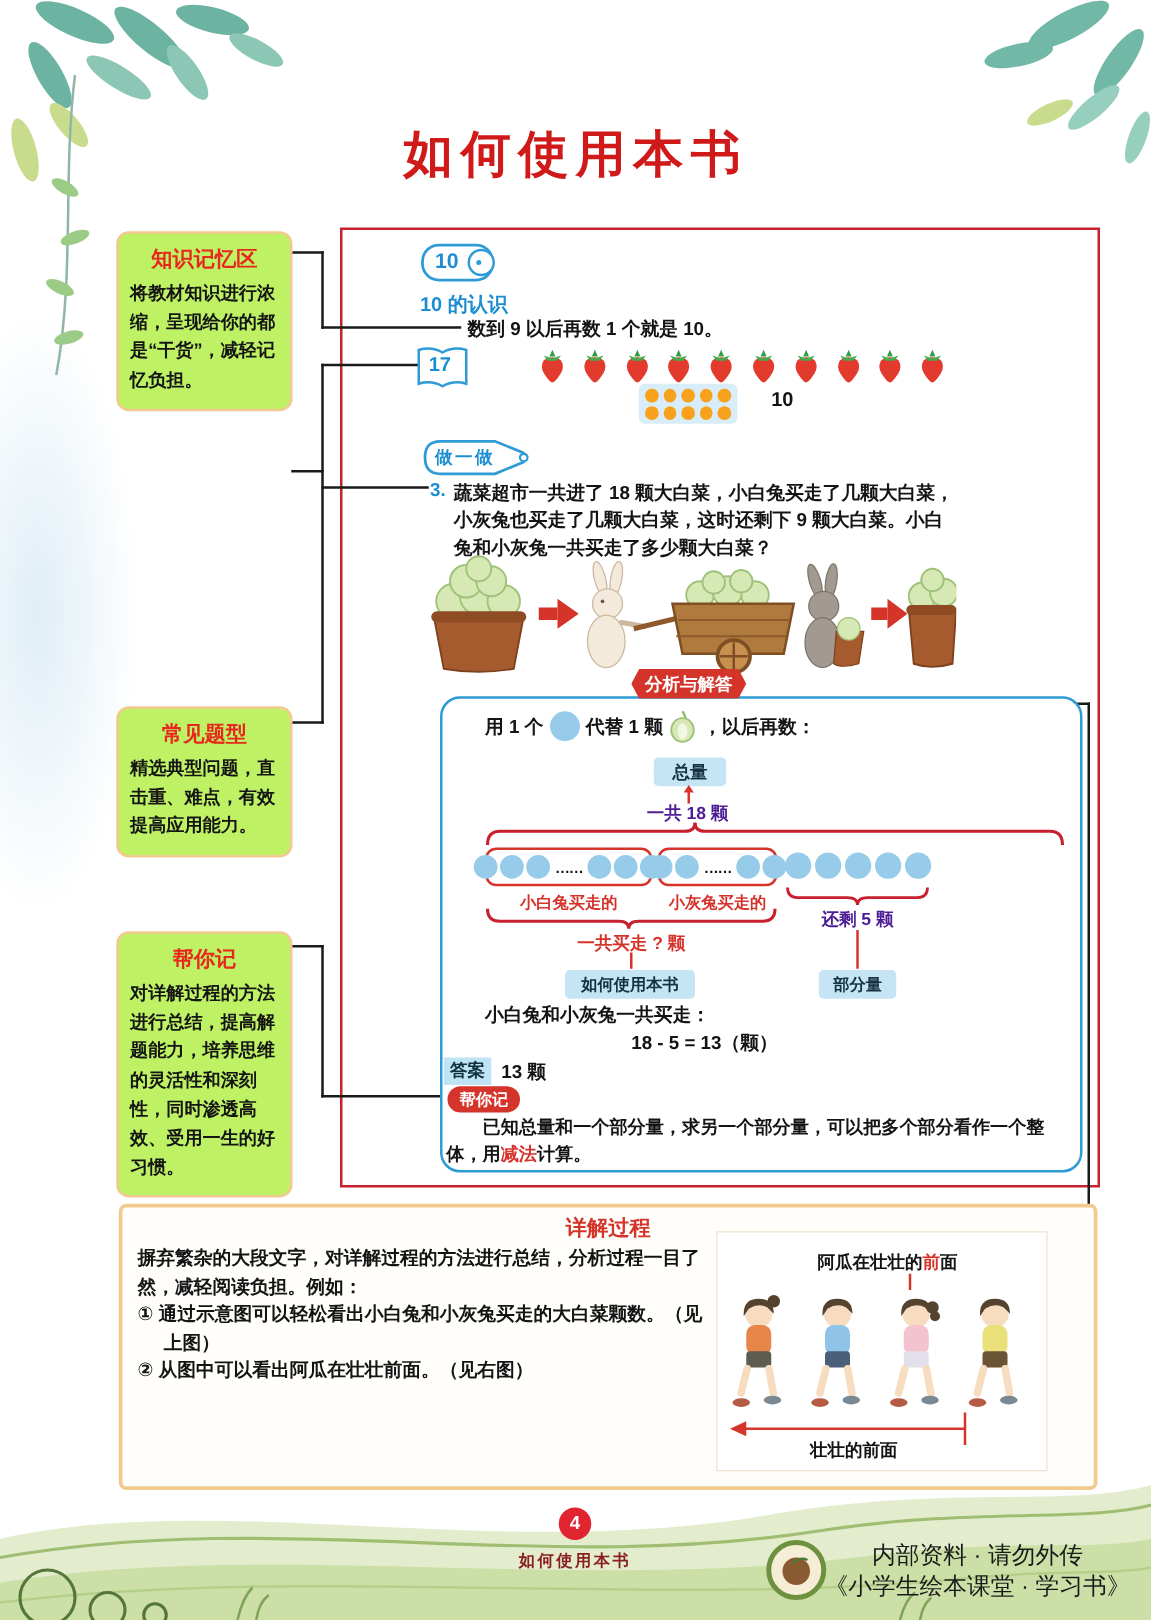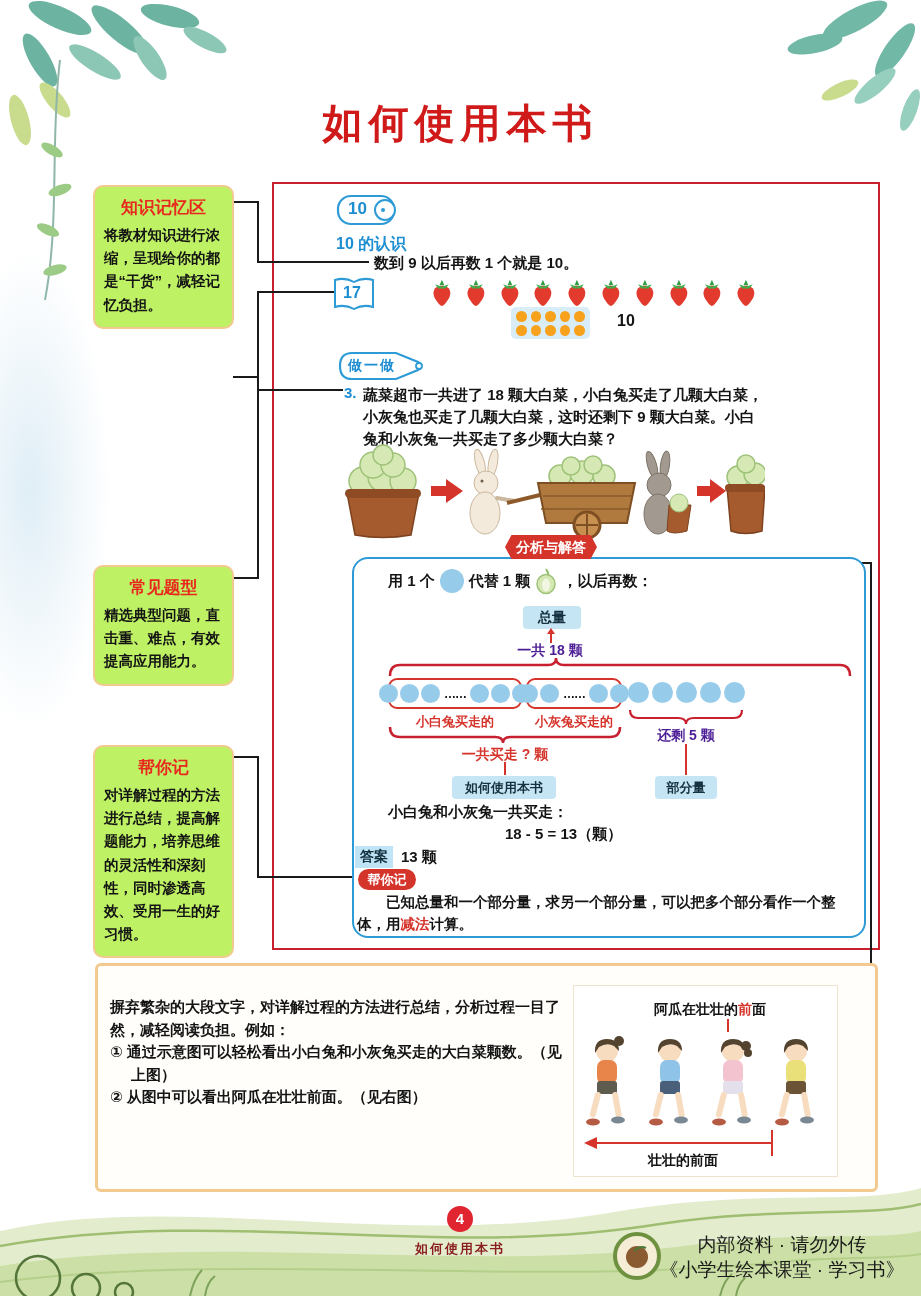--- a/index.html
+++ b/index.html
@@ -424,20 +424,21 @@
     <span class="answer-tag">答案</span>
     <span class="answer-val">13 颗</span>
   </div>
 
   <div class="tip-badge">帮你记</div>
   <div class="tip-text">
     <span>已知总量和一个部分量，求另一个部分量，可以把多个部分看作一个整体，用</span><span class="red-inline">减法</span><span>计算。</span>
   </div>
 
   <div class="detail-box"></div>
+  <div class="detail-title">详解过程</div>
   <div class="detail-text">
     <p>摒弃繁杂的大段文字，对详解过程的方法进行总结，分析过程一目了然，减轻阅读负担。例如：</p>
     <p class="pt">① 通过示意图可以轻松看出小白兔和小灰兔买走的大白菜颗数。（见上图）</p>
     <p class="pt">② 从图中可以看出阿瓜在壮壮前面。（见右图）</p>
   </div>
 
   <div class="figure-panel"></div>
   <div class="fig-label">
     <span>阿瓜在壮壮的</span><span class="red-inline">前</span><span>面</span>
   </div>

